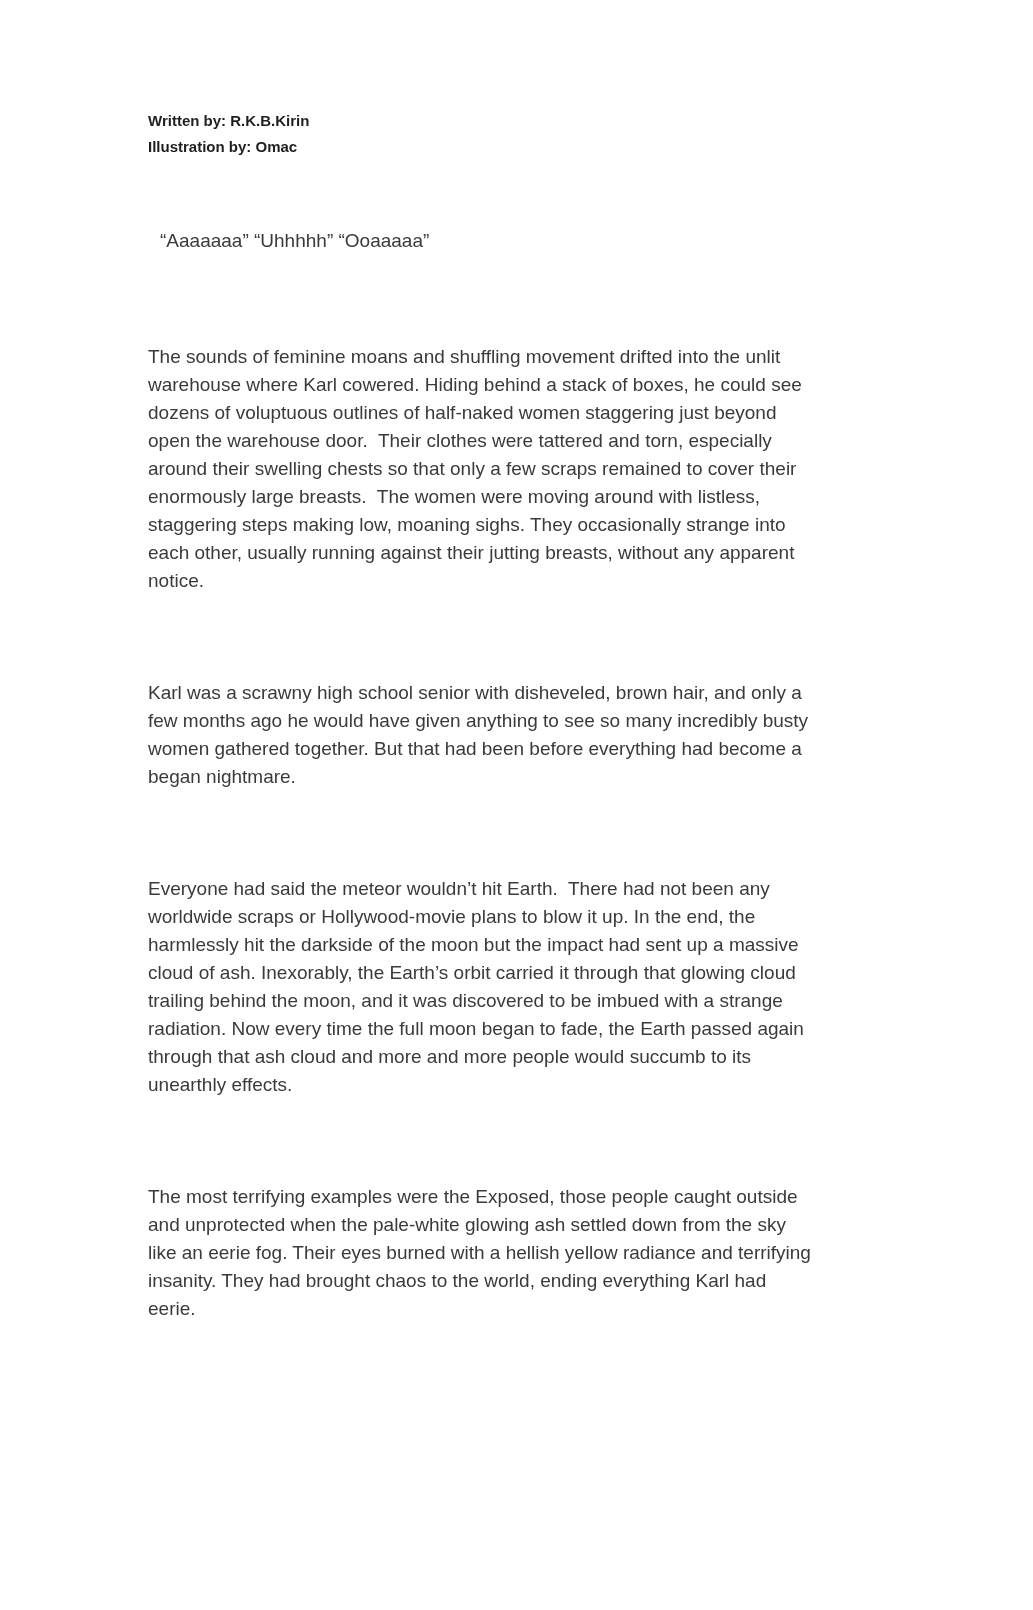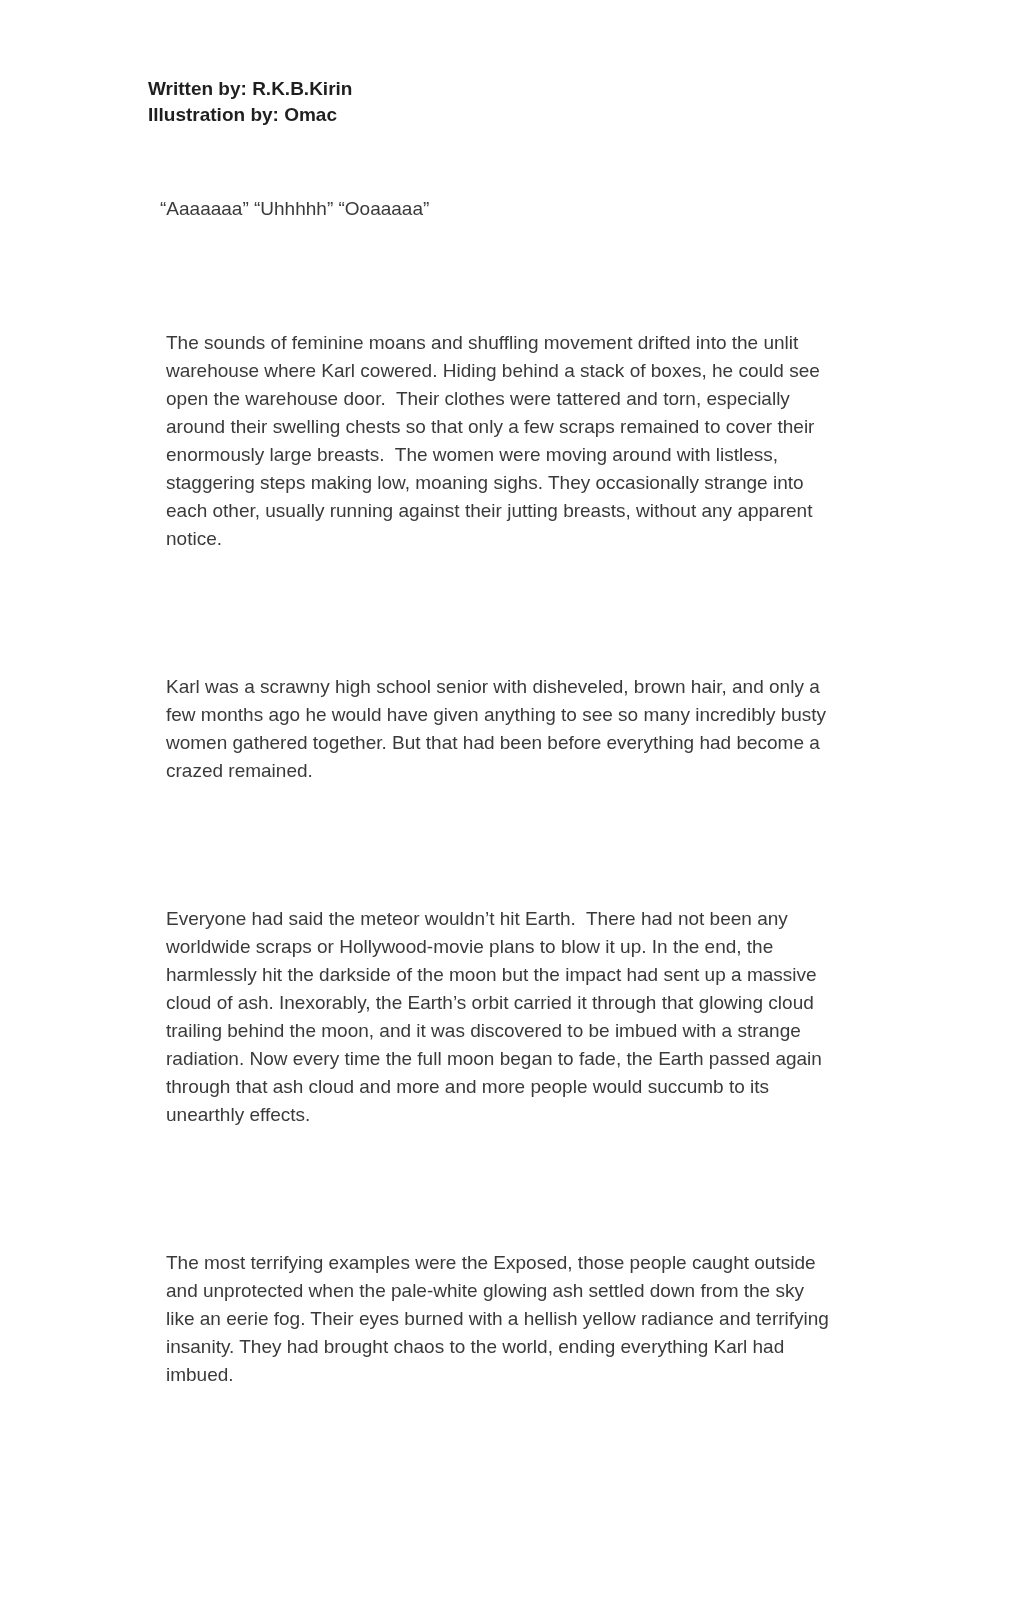--- a/index.html
+++ b/index.html
@@ -11,24 +11,25 @@
     position: relative;
     width: 1033px;
     height: 1610px;
     background: #ffffff;
     box-sizing: border-box;
     padding: 76px 138px 0 148px;
     font-family: "Liberation Sans", "DejaVu Sans", sans-serif;
     overflow: hidden;
   }
   .byline {
-    font-size: 19px;
+    font-size: 15px;
     line-height: 26px;
     font-weight: 700;
     color: #1f1f1f;
+    margin-top: 32px;
   }
   .byline-line {
     display: block;
     white-space: pre;
   }
   .doc-title {
     margin: 26px 0 0 0;
     font-size: 31px;
     line-height: 40px;
     font-weight: 700;
@@ -43,21 +44,21 @@
     color: #3a3a3a;
     white-space: pre;
   }
   .paragraph-list {
     margin-top: 88px;
     display: flex;
     flex-direction: column;
     gap: 84px;
   }
   .para {
-    margin: 18px;
+    margin: 0;
     font-size: 19px;
     line-height: 28px;
     font-weight: 400;
     color: #3a3a3a;
   }
   .line {
     display: block;
     white-space: pre;
   }
 </style>
@@ -70,44 +71,45 @@
     <span class="byline-line">Illustration by: Omac</span>
   </div>
 
 
   <p class="quote-line">“Aaaaaaa” “Uhhhhh” “Ooaaaaa”</p>
 
   <div class="paragraph-list">
       <p class="para">
         <span class="line">The sounds of feminine moans and shuffling movement drifted into the unlit</span>
         <span class="line">warehouse where Karl cowered. Hiding behind a stack of boxes, he could see</span>
+        <span class="line">dozens of voluptuous outlines of half-naked women staggering just beyond</span>
         <span class="line">open the warehouse door.  Their clothes were tattered and torn, especially</span>
         <span class="line">around their swelling chests so that only a few scraps remained to cover their</span>
         <span class="line">enormously large breasts.  The women were moving around with listless,</span>
         <span class="line">staggering steps making low, moaning sighs. They occasionally strange into</span>
         <span class="line">each other, usually running against their jutting breasts, without any apparent</span>
         <span class="line">notice.</span>
       </p>
       <p class="para">
         <span class="line">Karl was a scrawny high school senior with disheveled, brown hair, and only a</span>
         <span class="line">few months ago he would have given anything to see so many incredibly busty</span>
         <span class="line">women gathered together. But that had been before everything had become a</span>
-        <span class="line">crazed remained.</span>
+        <span class="line">began nightmare.</span>
       </p>
       <p class="para">
         <span class="line">Everyone had said the meteor wouldn’t hit Earth.  There had not been any</span>
         <span class="line">worldwide scraps or Hollywood-movie plans to blow it up. In the end, the</span>
         <span class="line">harmlessly hit the darkside of the moon but the impact had sent up a massive</span>
         <span class="line">cloud of ash. Inexorably, the Earth’s orbit carried it through that glowing cloud</span>
         <span class="line">trailing behind the moon, and it was discovered to be imbued with a strange</span>
         <span class="line">radiation. Now every time the full moon began to fade, the Earth passed again</span>
         <span class="line">through that ash cloud and more and more people would succumb to its</span>
         <span class="line">unearthly effects.</span>
       </p>
       <p class="para">
         <span class="line">The most terrifying examples were the Exposed, those people caught outside</span>
         <span class="line">and unprotected when the pale-white glowing ash settled down from the sky</span>
         <span class="line">like an eerie fog. Their eyes burned with a hellish yellow radiance and terrifying</span>
         <span class="line">insanity. They had brought chaos to the world, ending everything Karl had</span>
-        <span class="line">imbued.</span>
+        <span class="line">eerie.</span>
       </p>
     </div>
 </div>
 
 </body></html>

